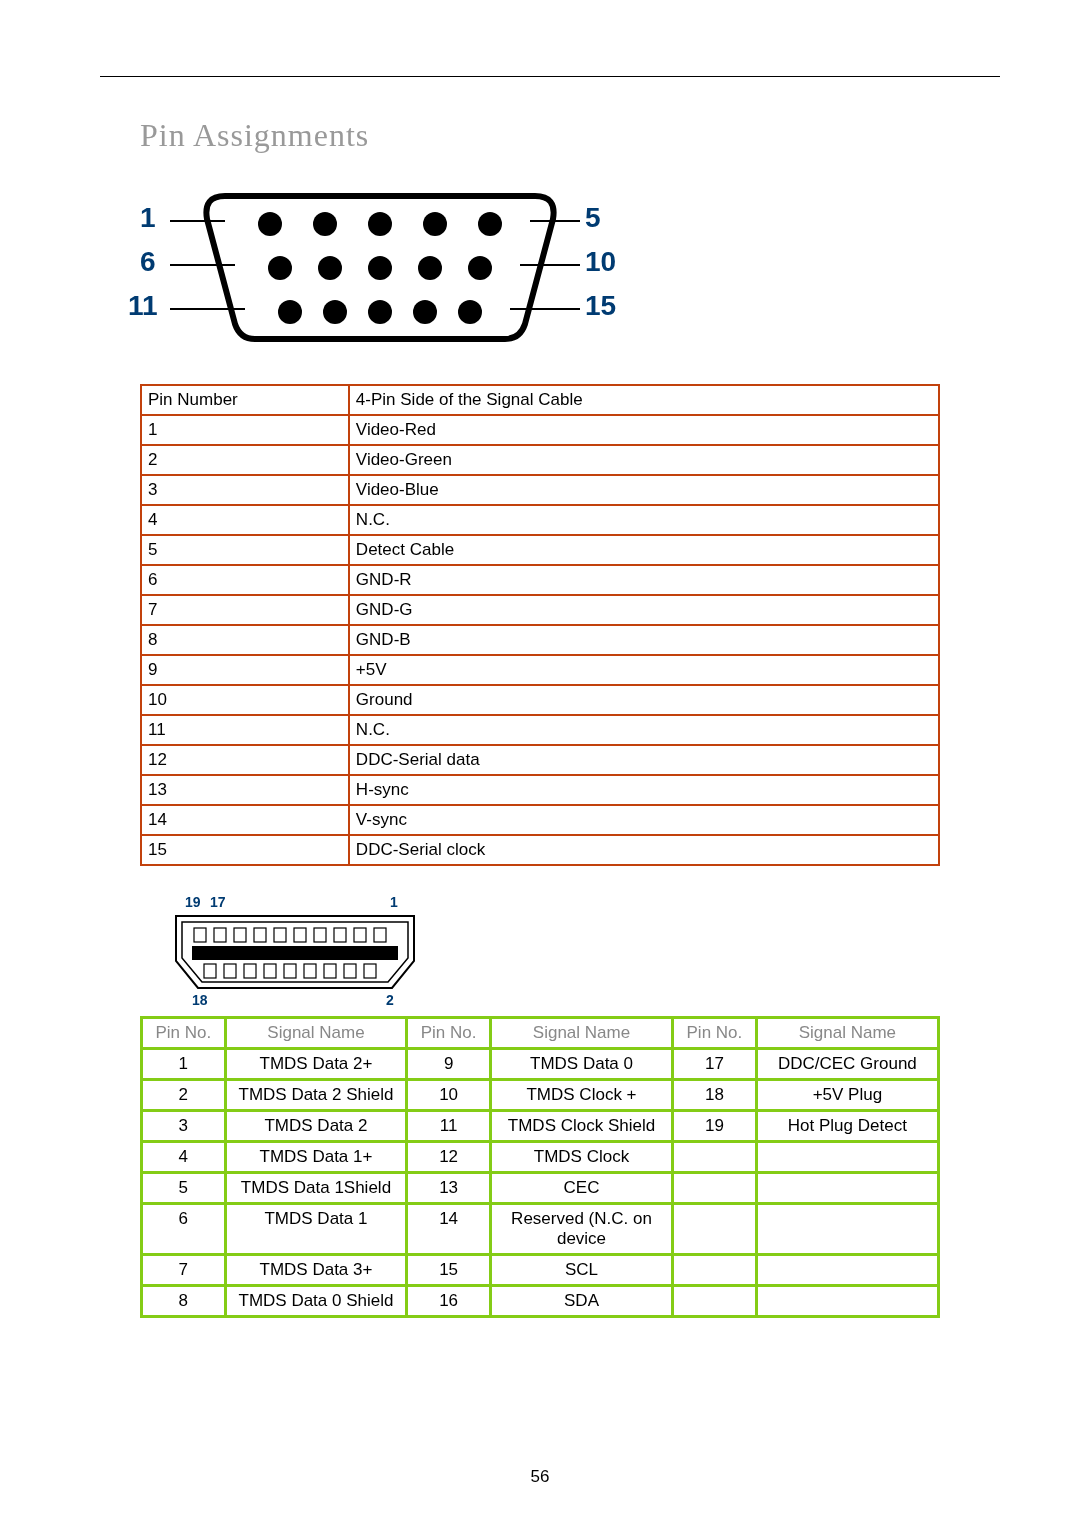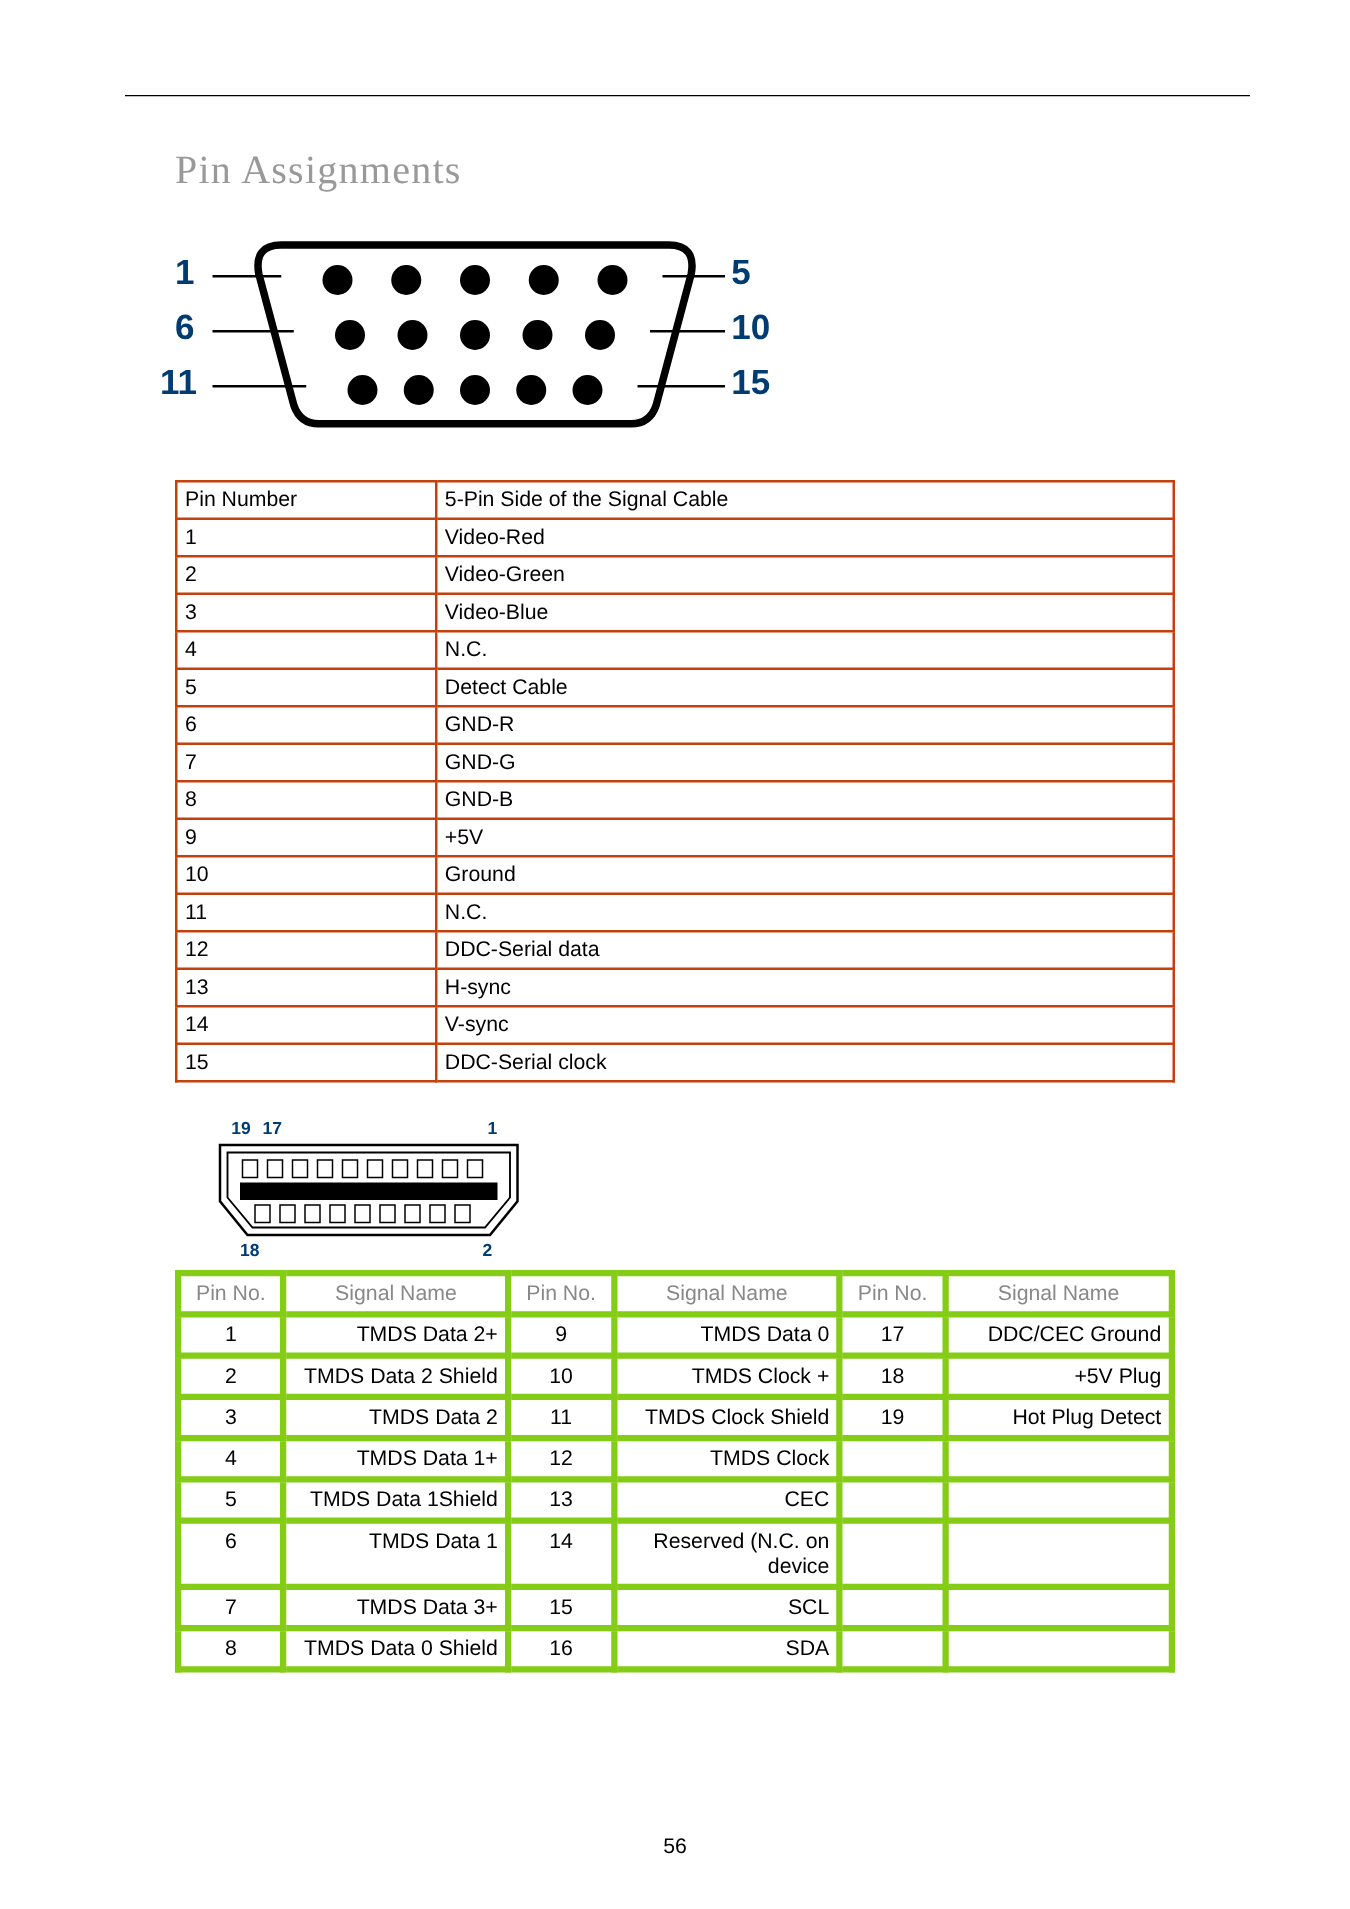--- a/index.html
+++ b/index.html
@@ -97,26 +97,26 @@
     font-weight: bold;
   }
   
   table.hdmi-table {
     border-collapse: collapse;
     width: 800px;
     margin-left: 40px;
     font-size: 17px;
   }
   table.hdmi-table td, table.hdmi-table th {
-    border: 5px solid #84cc16;
+    border: 3px solid #84cc16;
     padding: 4px 6px;
     vertical-align: top;
   }
   table.hdmi-table .pin   { width: 70px;  text-align: center; }
-  table.hdmi-table .name  { width: 170px; text-align: right; }
+  table.hdmi-table .name  { width: 170px; text-align: center; }
   table.hdmi-table th.hdr { font-weight: normal; color: #888888; text-align: center; }
   .page-num {
     position: absolute;
     bottom: 40px;
     left: 0;
     width: 100%;
     text-align: center;
     font-size: 17px;
   }
 </style>
@@ -175,21 +175,21 @@
           <circle cx="230" cy="128" r="12"></circle>
           <circle cx="275" cy="128" r="12"></circle>
       </g>
     </svg>
   </div>
 
   <table class="vga-table">
     <tbody id="vga-tbody">
         <tr>
           <td class="col-pin">Pin Number</td>
-          <td class="col-sig">5-Pin Side of the Signal Cable</td>
+          <td class="col-sig">4-Pin Side of the Signal Cable</td>
         </tr>
         <tr>
           <td class="col-pin">1</td>
           <td class="col-sig">Video-Red</td>
         </tr>
         <tr>
           <td class="col-pin">2</td>
           <td class="col-sig">Video-Green</td>
         </tr>
         <tr>

